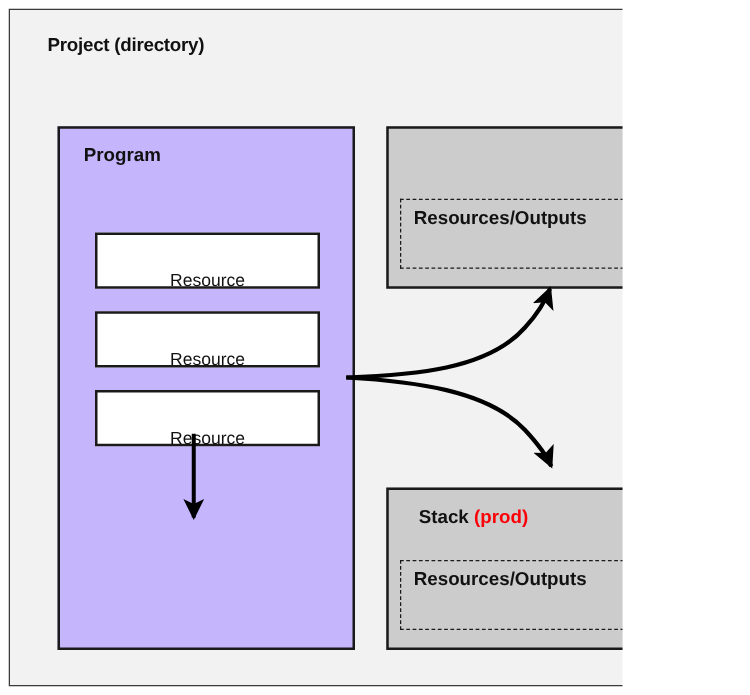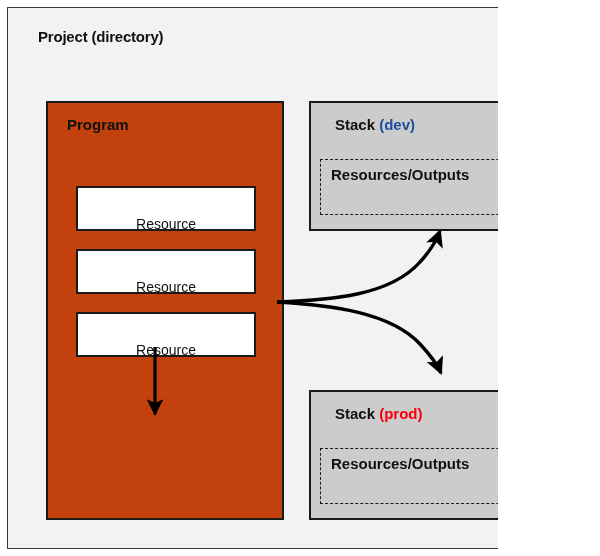--- a/index.html
+++ b/index.html
@@ -41,21 +41,21 @@
   }
 
   
   .program-box {
     position: absolute;
     left: 38px;
     top: 93px;
     width: 238px;
     height: 419px;
     box-sizing: border-box;
-    background: #c2410c;
+    background: #c4b5fd;
     border: 2.5px solid #1a1a1a;
   }
   .program-title {
     position: absolute;
     left: 19px;
     top: 13px;
     font-size: 15px;
     font-weight: bold;
     color: #111111;
     white-space: nowrap;
@@ -180,21 +180,20 @@
       <div class="resource-box res-2">
         <span class="lbl">Resource</span>
       </div>
       <div class="resource-box res-3">
         <span class="lbl">Resource</span>
       </div>
 
     </div>
 
     <div class="stack-box stack-dev">
-      <div class="stack-title"><span>Stack </span><span class="env-dev">(dev)</span></div>
       <div class="ro-box">
         <span class="lbl">Resources/Outputs</span>
       </div>
     </div>
 
     <div class="stack-box stack-prod">
       <div class="stack-title"><span>Stack </span><span class="env-prod">(prod)</span></div>
       <div class="ro-box">
         <span class="lbl">Resources/Outputs</span>
       </div>

